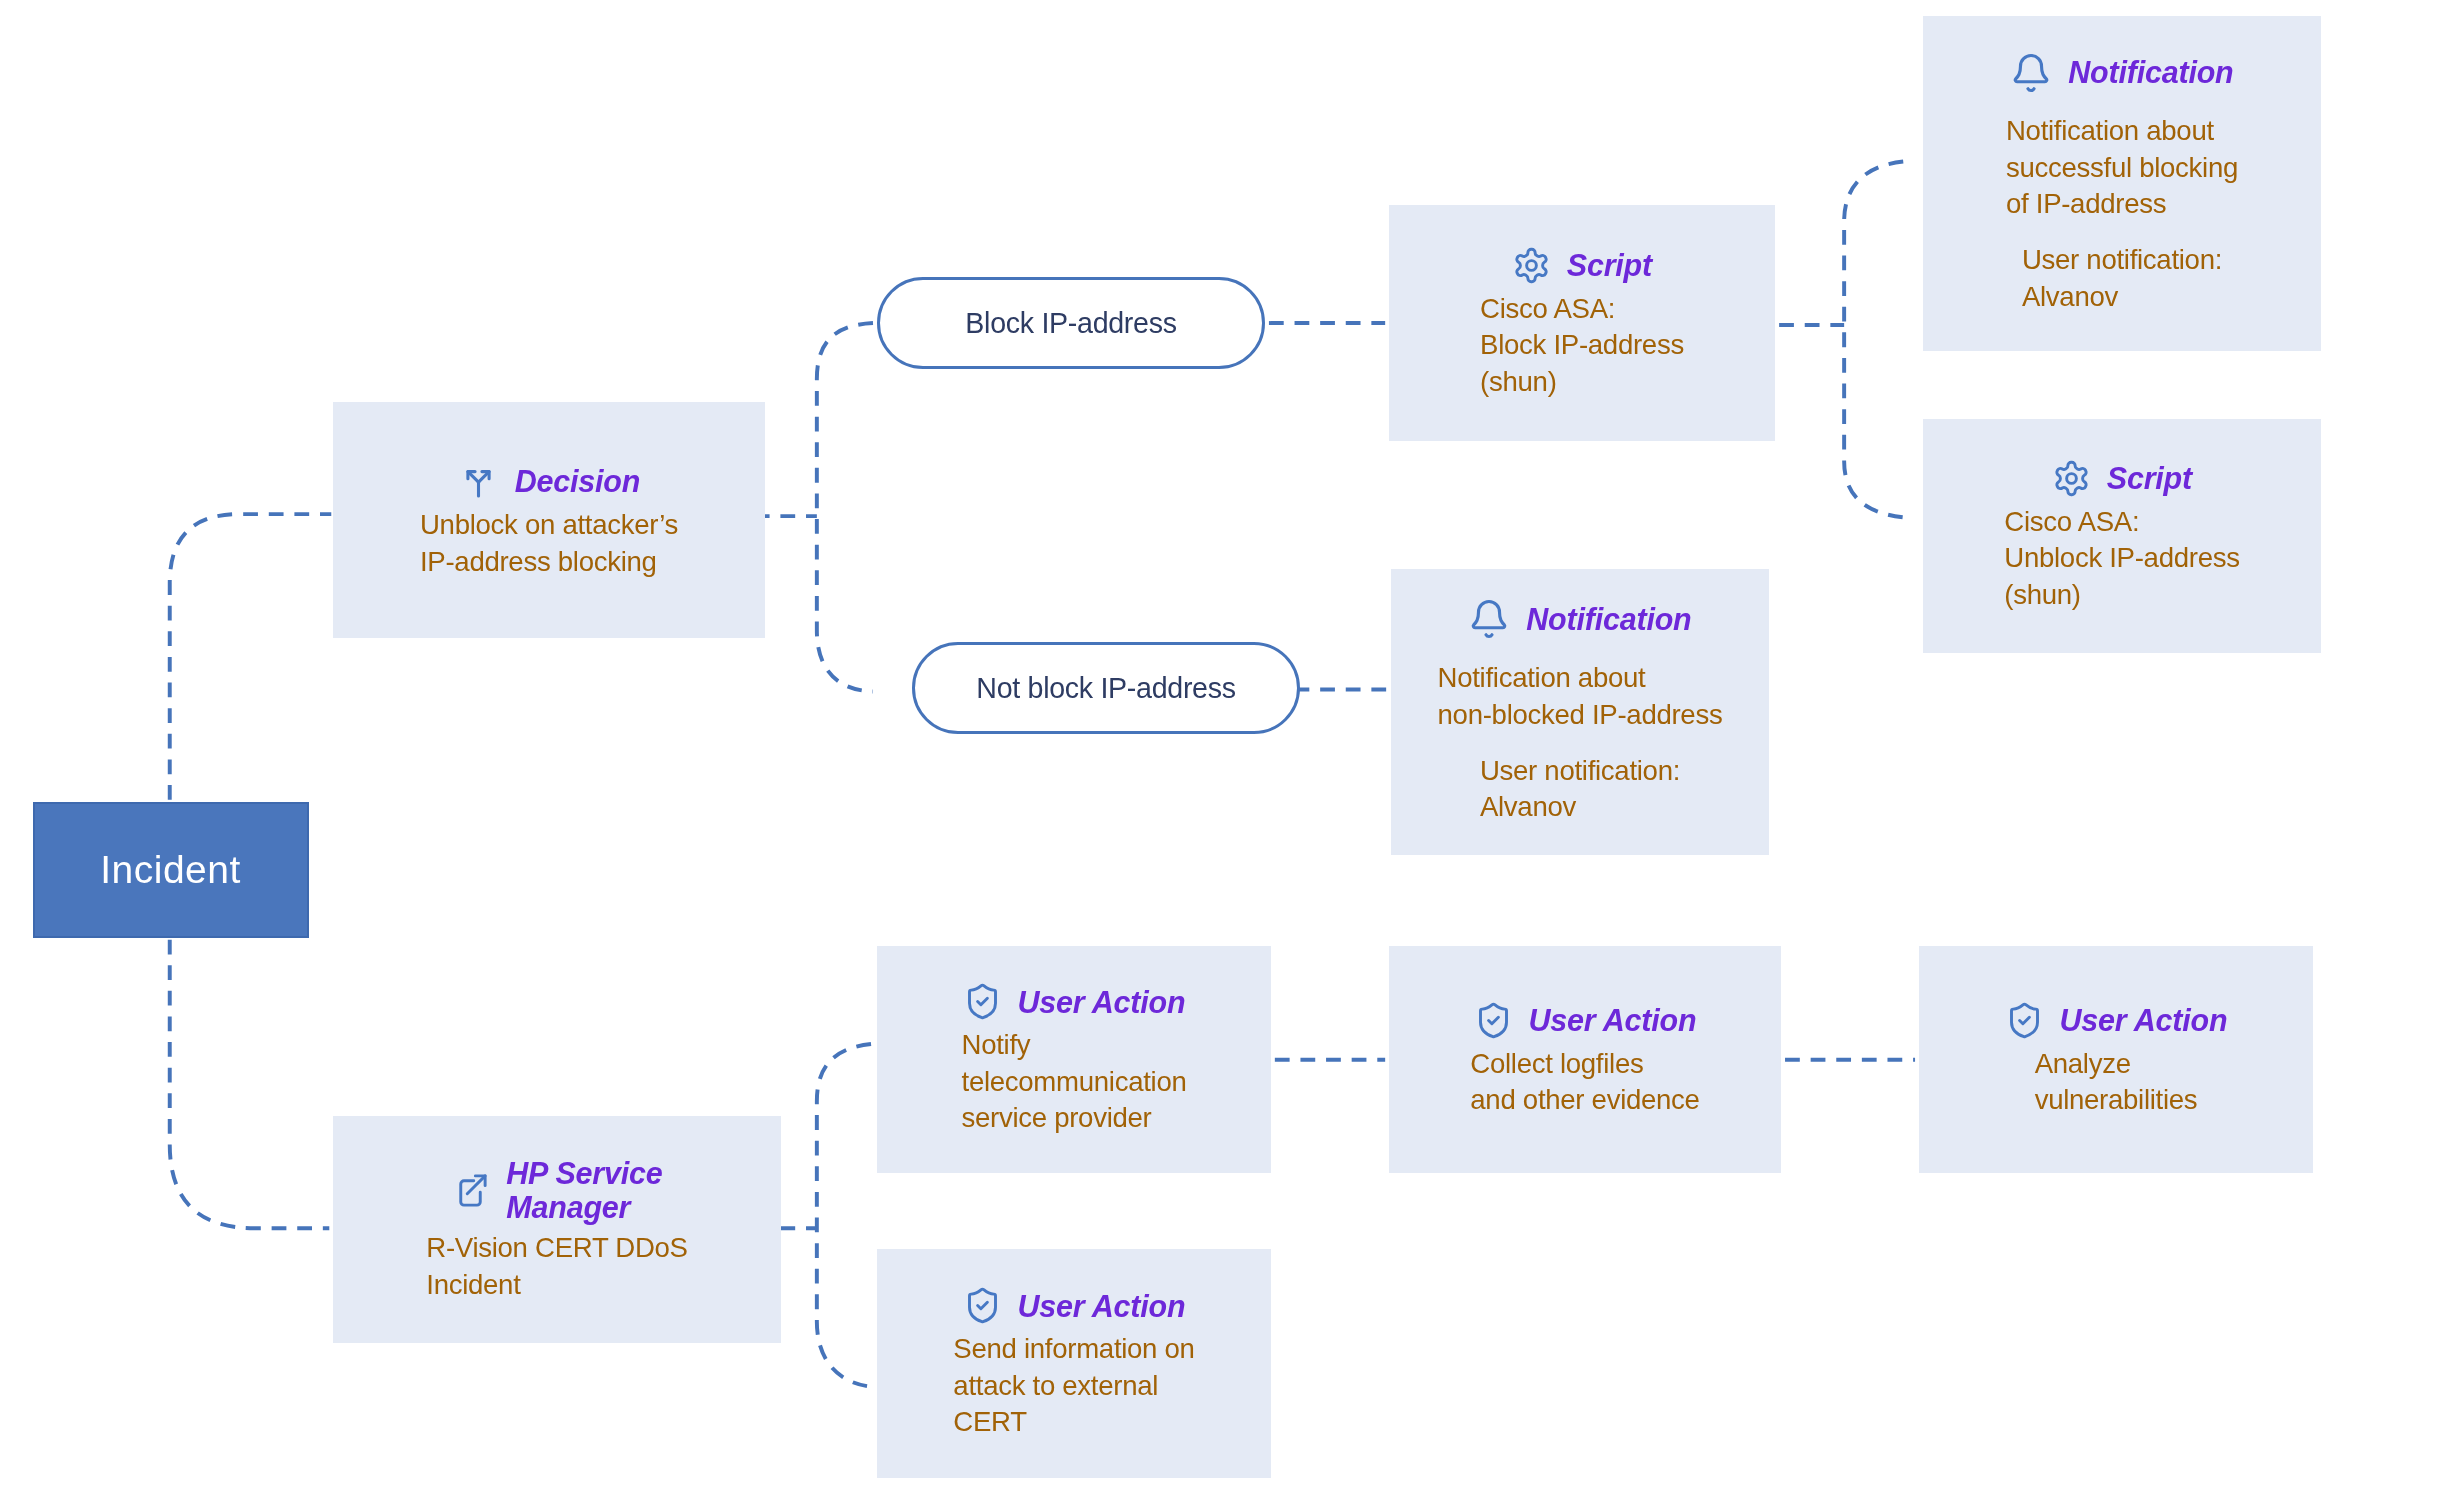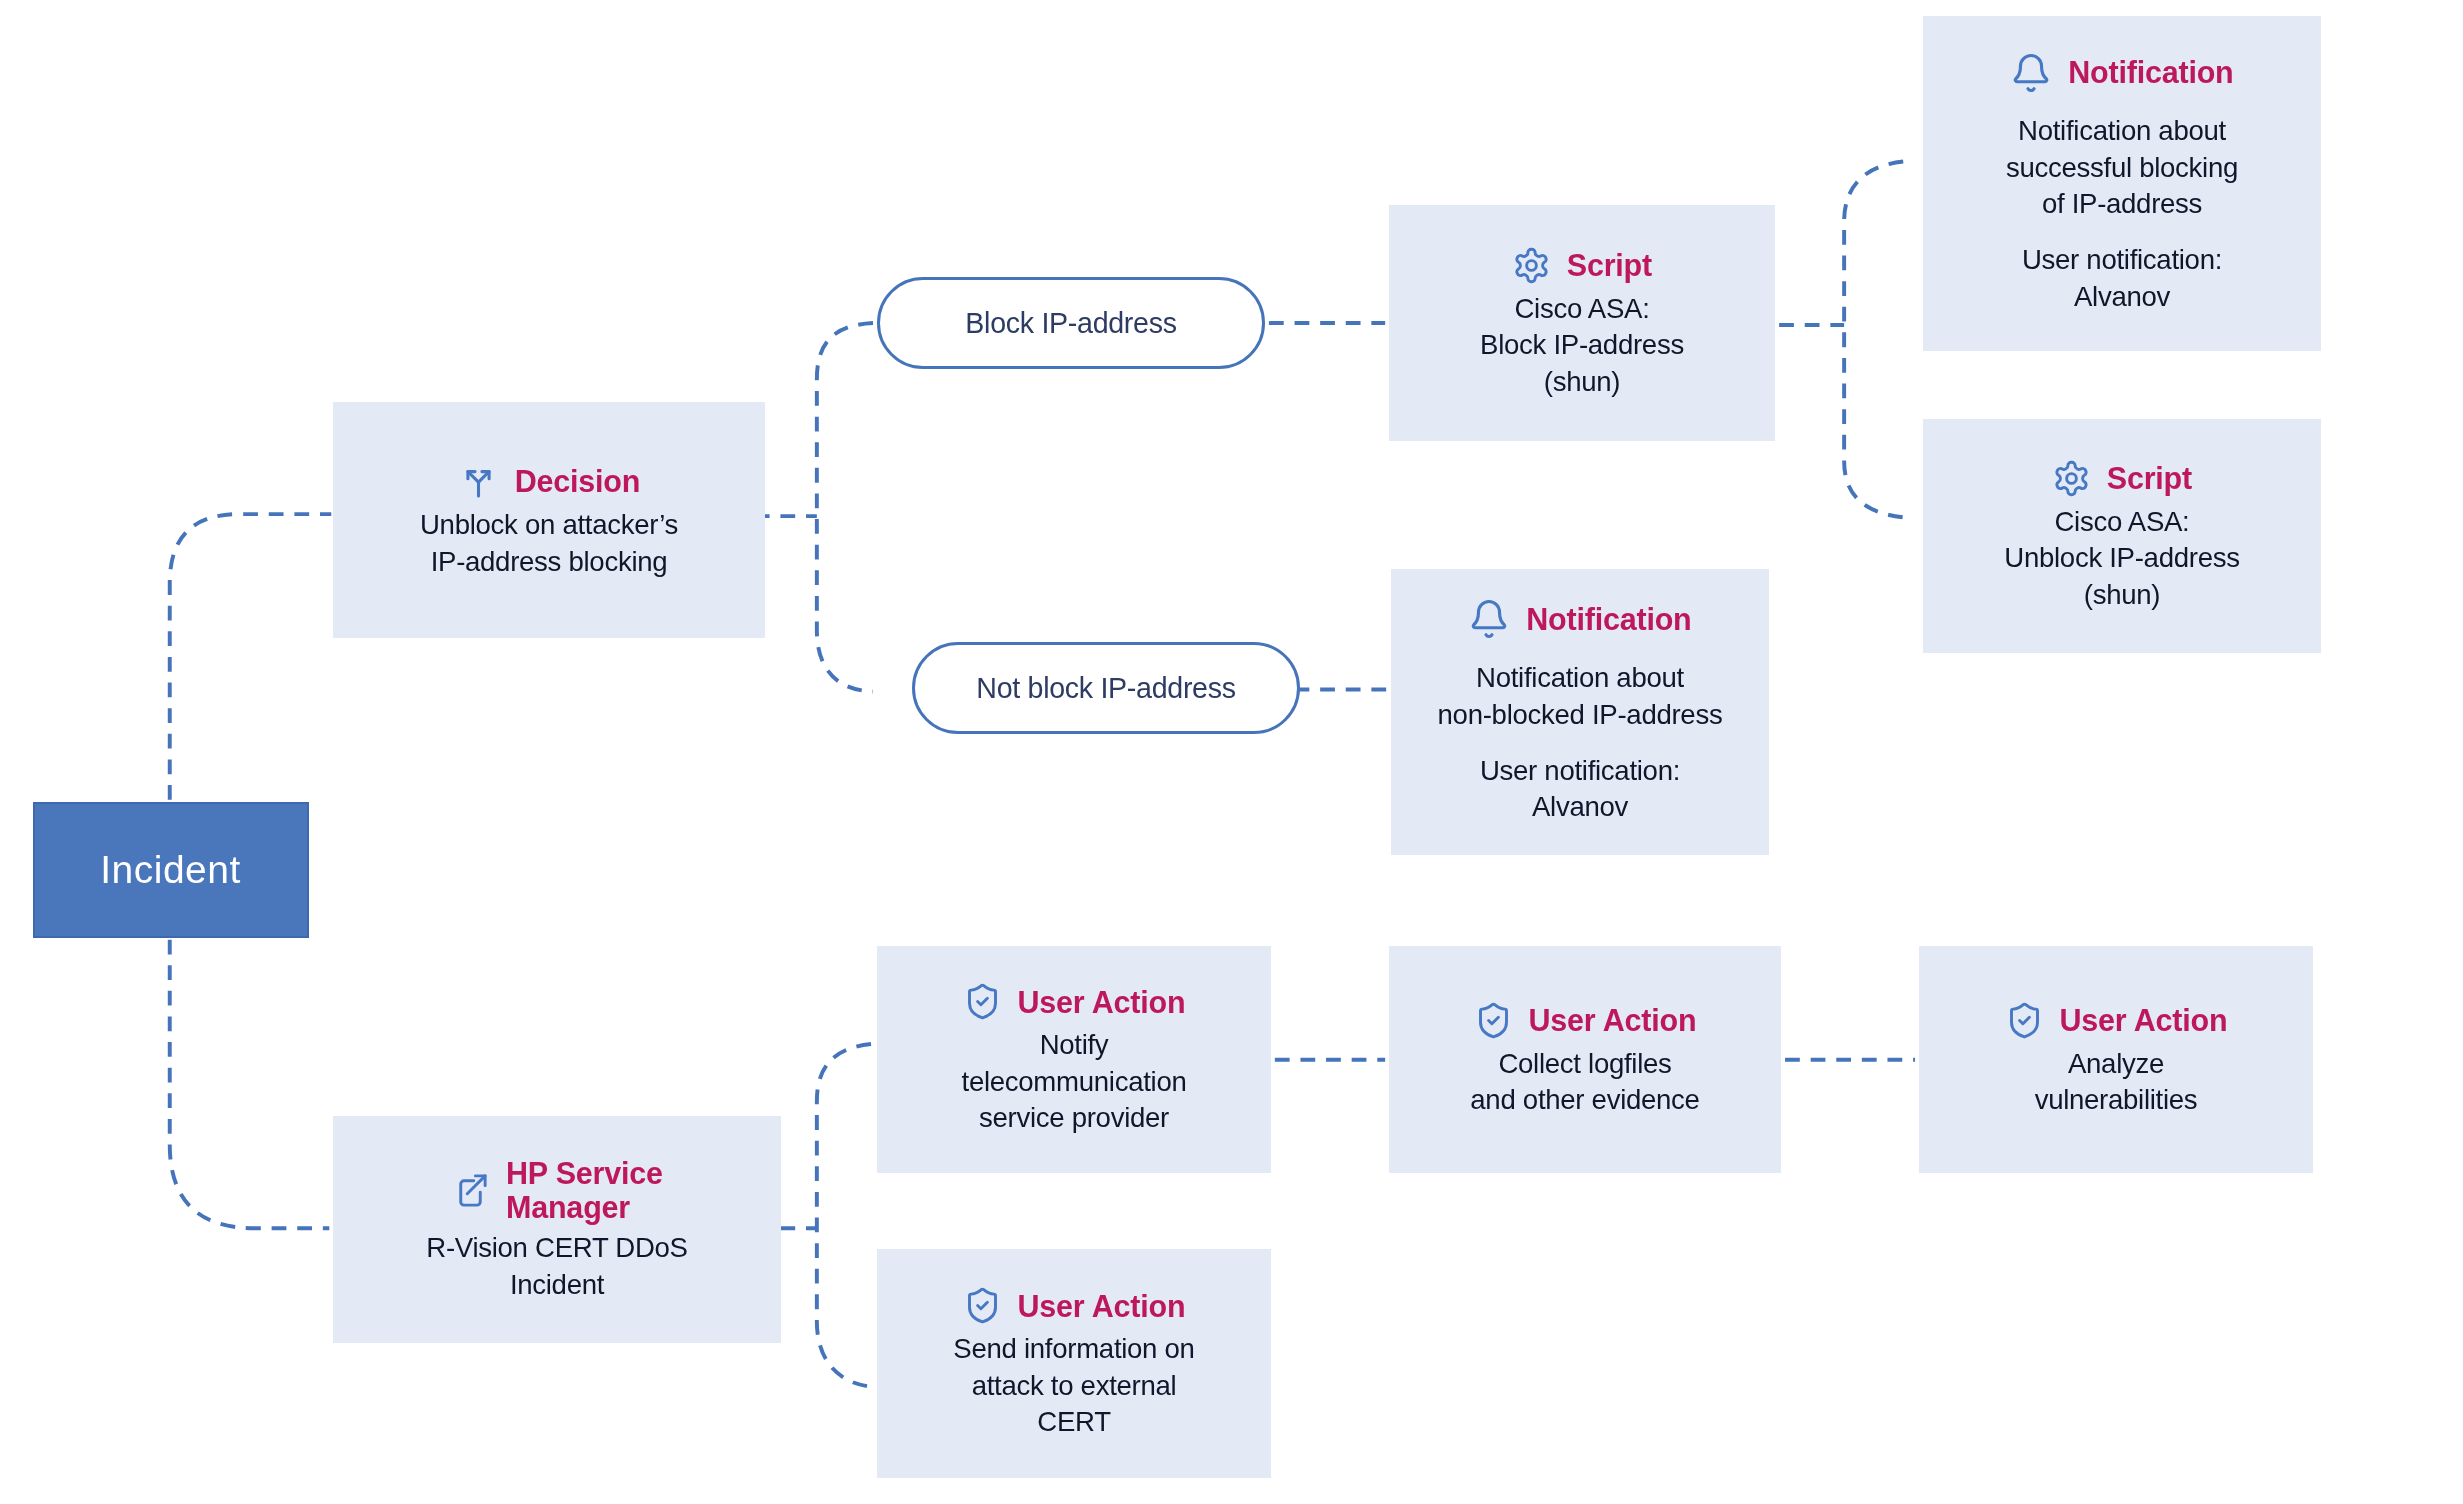--- a/index.html
+++ b/index.html
@@ -18,31 +18,32 @@
     background:#e4eaf5;
     display:flex;flex-direction:column;
     align-items:center;justify-content:center;
     row-gap:6px;
     box-sizing:border-box;
     padding:9.9px 13.8px;
   }
   .card-header{
     display:flex;align-items:center;justify-content:center;
     column-gap:15.8px;
-    color:#be185d;
+    color:#6d28d9;
+    font-style:italic;
   }
   .type-label{
     font-size:30.5px;font-weight:bold;line-height:1.12;
     white-space:pre-line;
     letter-spacing:-0.2px;
   }
   .icon{display:inline-flex;flex:0 0 auto;color:#4678c4;}
   .card-body{
-    color:#0f172a;font-size:27.6px;line-height:1.32;
-    text-align:center;white-space:pre-line;letter-spacing:-0.3px;
+    color:#a16207;font-size:27.6px;line-height:1.32;
+    white-space:pre-line;letter-spacing:-0.3px;
   }
   .pill{
     position:absolute;
     background:#ffffff;
     border:3px solid #4674ba;
     border-radius:49px;
     display:flex;align-items:center;justify-content:center;
     box-sizing:border-box;
     color:#2e3c63;font-size:28.6px;letter-spacing:-0.3px;
   }

